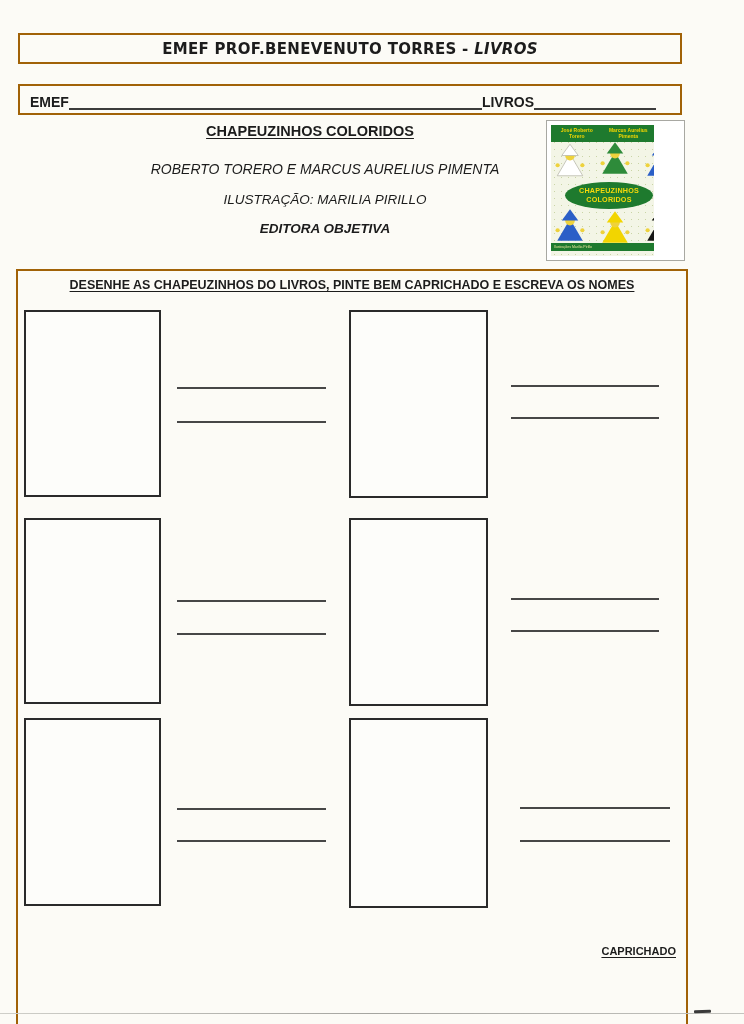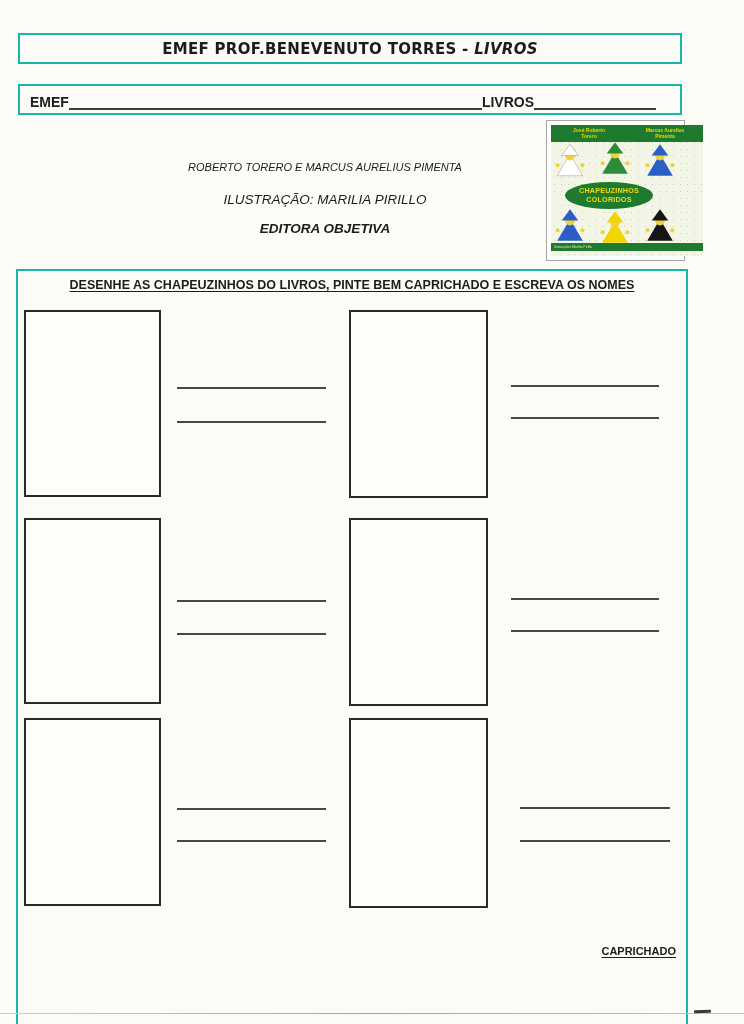--- a/index.html
+++ b/index.html
@@ -1,40 +1,40 @@
 <!DOCTYPE html>
 <html><head>
 <meta charset="utf-8">
 <style>
   html,body{margin:0;padding:0;background:#e9e9e6;}
   .page{
     position:relative;width:744px;height:1024px;margin:0 auto;
     background:#fcfbf6;overflow:hidden;
     font-family:"Liberation Sans",sans-serif;color:#1c1c1c;
   }
-  .bx{position:absolute;border:2px solid #14b8a6;background:transparent;box-sizing:border-box;}
+  .bx{position:absolute;border:2px solid #a16207;background:transparent;box-sizing:border-box;}
   
   .header-box{left:18px;top:33px;width:664px;height:31px;display:flex;align-items:center;justify-content:center;}
   .header-title{font-family:"DejaVu Sans",sans-serif;font-weight:bold;font-size:15px;letter-spacing:.3px;white-space:pre;}
   .header-title .it{font-style:italic;}
   
   .name-box{left:18px;top:84px;width:664px;height:31px;display:flex;align-items:flex-end;padding:0 0 3px 10px;}
   .name-box .lbl{font-weight:bold;font-size:14px;line-height:15px;}
   .wline{border-bottom:2px solid #3c3c3c;height:14px;}
   .flex1{flex:1;}
   
   .binfo{position:absolute;text-align:center;box-sizing:border-box;}
   .b-title{left:0;top:123px;width:620px;font-weight:bold;font-size:14.5px;}
   .b-title span{text-decoration:underline;text-underline-offset:2px;}
-  .b-auth{left:20px;top:161px;width:610px;font-style:italic;font-size:11px;}
+  .b-auth{left:20px;top:161px;width:610px;font-style:italic;font-size:14px;}
   .b-illu{left:20px;top:192px;width:610px;font-style:italic;font-size:13.5px;}
   .b-pub{left:20px;top:221px;width:610px;font-style:italic;font-size:13.5px;font-weight:bold;}
   
   .cover-frame{position:absolute;left:546px;top:120px;width:139px;height:141px;border:1px solid #a8a8a2;background:#fff;box-sizing:border-box;}
-  .cover{position:absolute;left:4px;top:4px;width:152px;height:131px;
+  .cover{position:absolute;left:4px;top:4px;width:103px;height:131px;
     background-color:#f3f5e6;
     background-image:radial-gradient(#c9d4a6 .8px, transparent .9px);
     background-size:7px 7px;overflow:hidden;}
   .cov-band{position:absolute;left:0;top:0;right:0;height:17px;display:flex;}
   .cov-band .col{flex:1;color:#f2d500;font-weight:bold;font-size:5px;line-height:1.25;text-align:center;padding-top:2px;}
   .cov-oval{position:absolute;left:14px;top:57px;width:88px;height:27px;border-radius:50%;
     display:flex;flex-direction:column;align-items:center;justify-content:center;
     color:#f5d90a;font-weight:bold;font-size:7.2px;line-height:1.15;letter-spacing:.2px;text-align:center;}
   .cov-foot{position:absolute;left:0;right:0;bottom:5px;height:8px;
     color:#e9e39a;font-size:3.5px;line-height:8px;padding-left:3px;box-sizing:border-box;white-space:nowrap;overflow:hidden;}
@@ -60,20 +60,21 @@
     <div class="header-title"><span>EMEF PROF.BENEVENUTO TORRES - </span><span class="it">LIVROS</span></div>
   </div>
 
   <div class="bx name-box">
     <span class="lbl">EMEF</span>
     <span class="wline flex1"></span>
     <span class="lbl">LIVROS</span>
     <span class="wline" style="width:122px;margin-right:24px;"></span>
   </div>
 
+  <div class="binfo b-title"><span>CHAPEUZINHOS COLORIDOS</span></div>
   <div class="binfo b-auth">ROBERTO TORERO E  MARCUS AURELIUS PIMENTA</div>
   <div class="binfo b-illu">ILUSTRAÇÃO: MARILIA PIRILLO</div>
   <div class="binfo b-pub">EDITORA OBJETIVA</div>
 
   <div class="cover-frame">
     <div class="cover">
       <div class="cov-band" style="background-color: rgb(30, 122, 46);">
         <div class="col">
           <div>José Roberto</div>
             <div>Torero</div>

